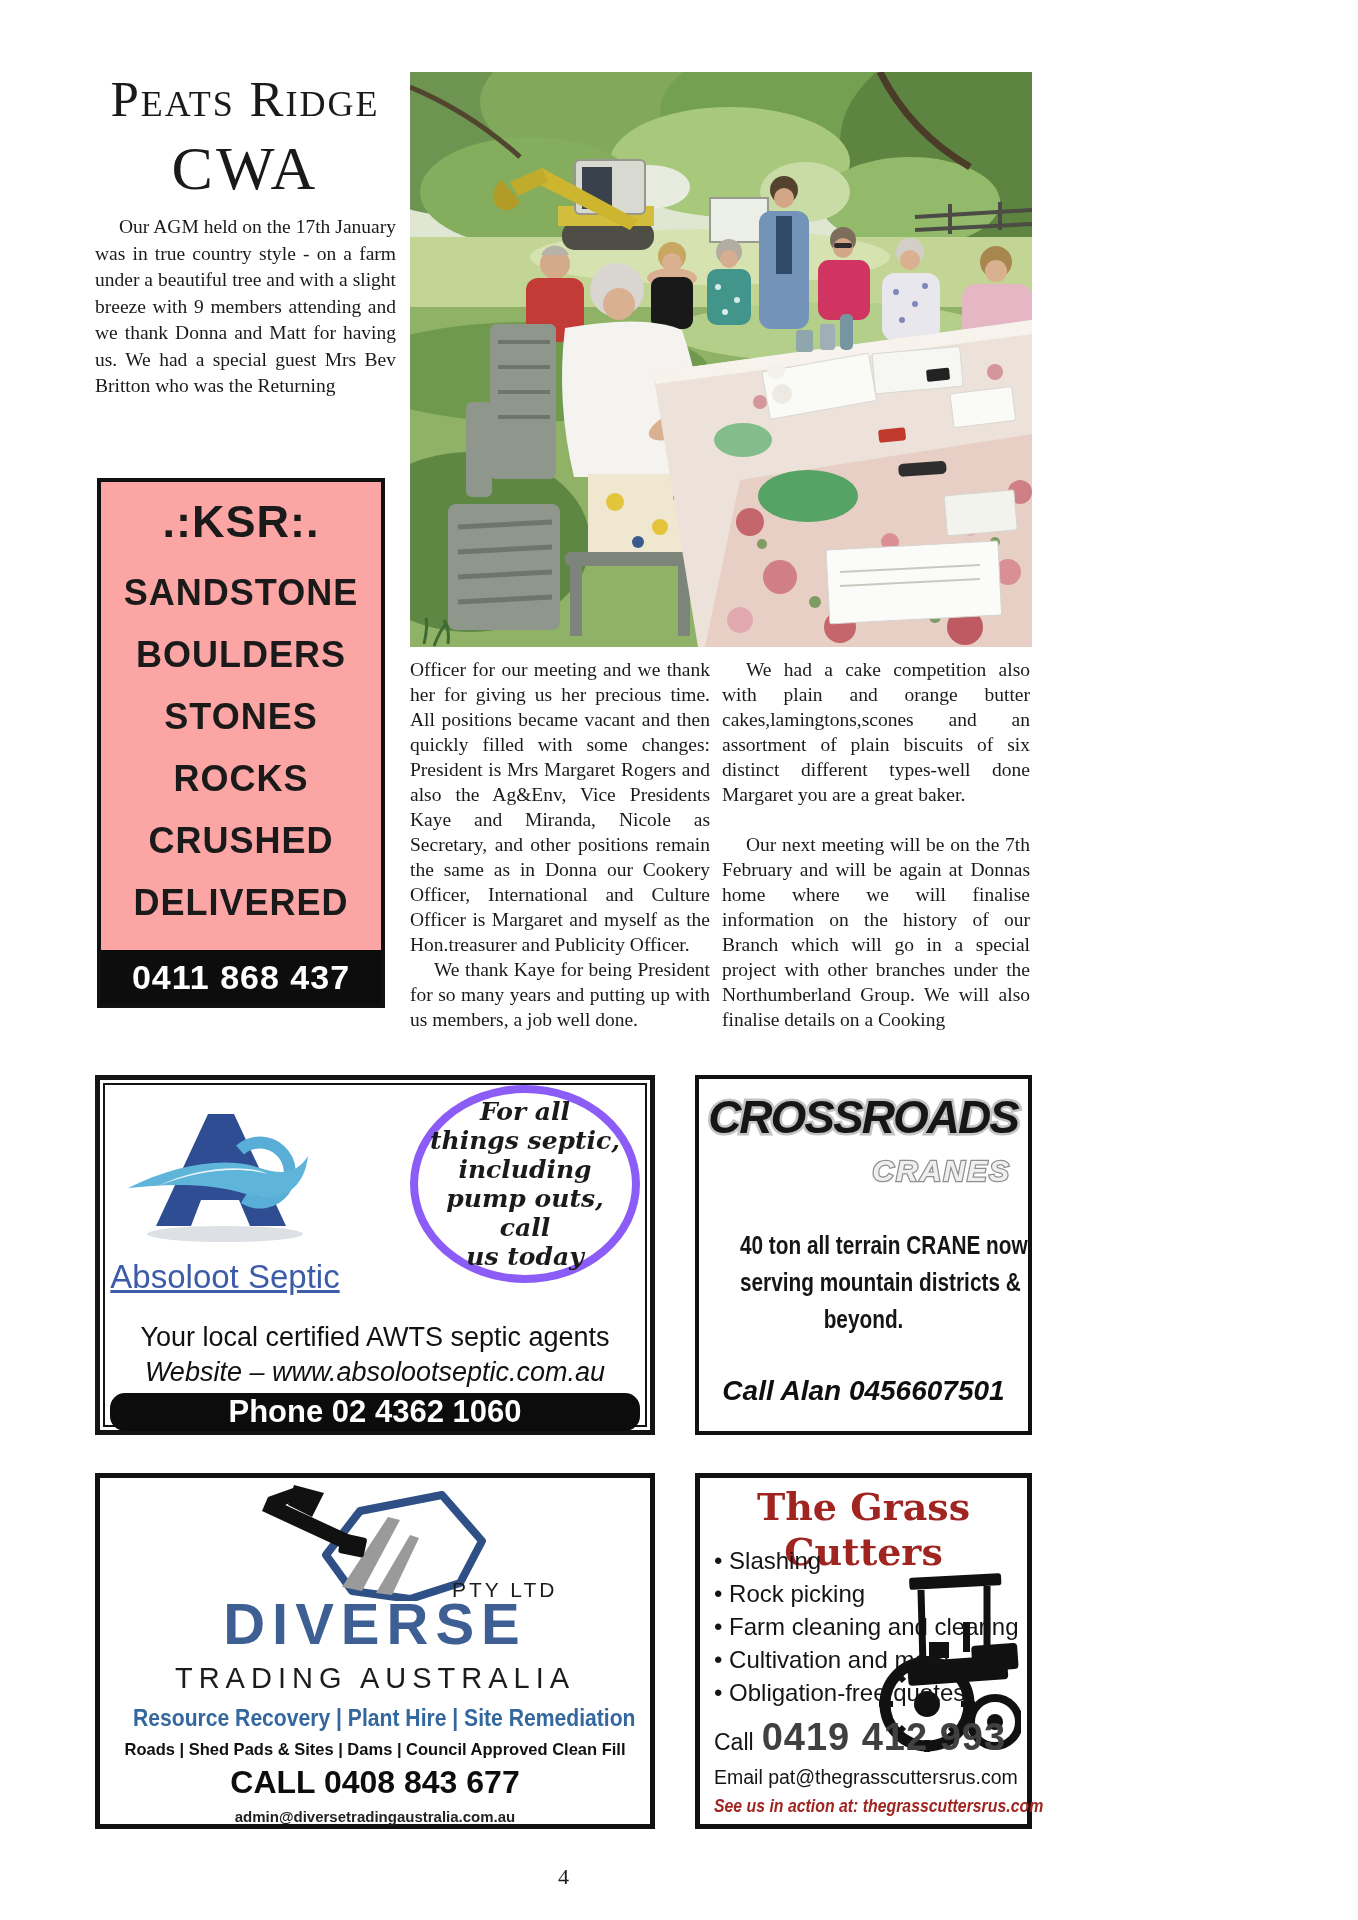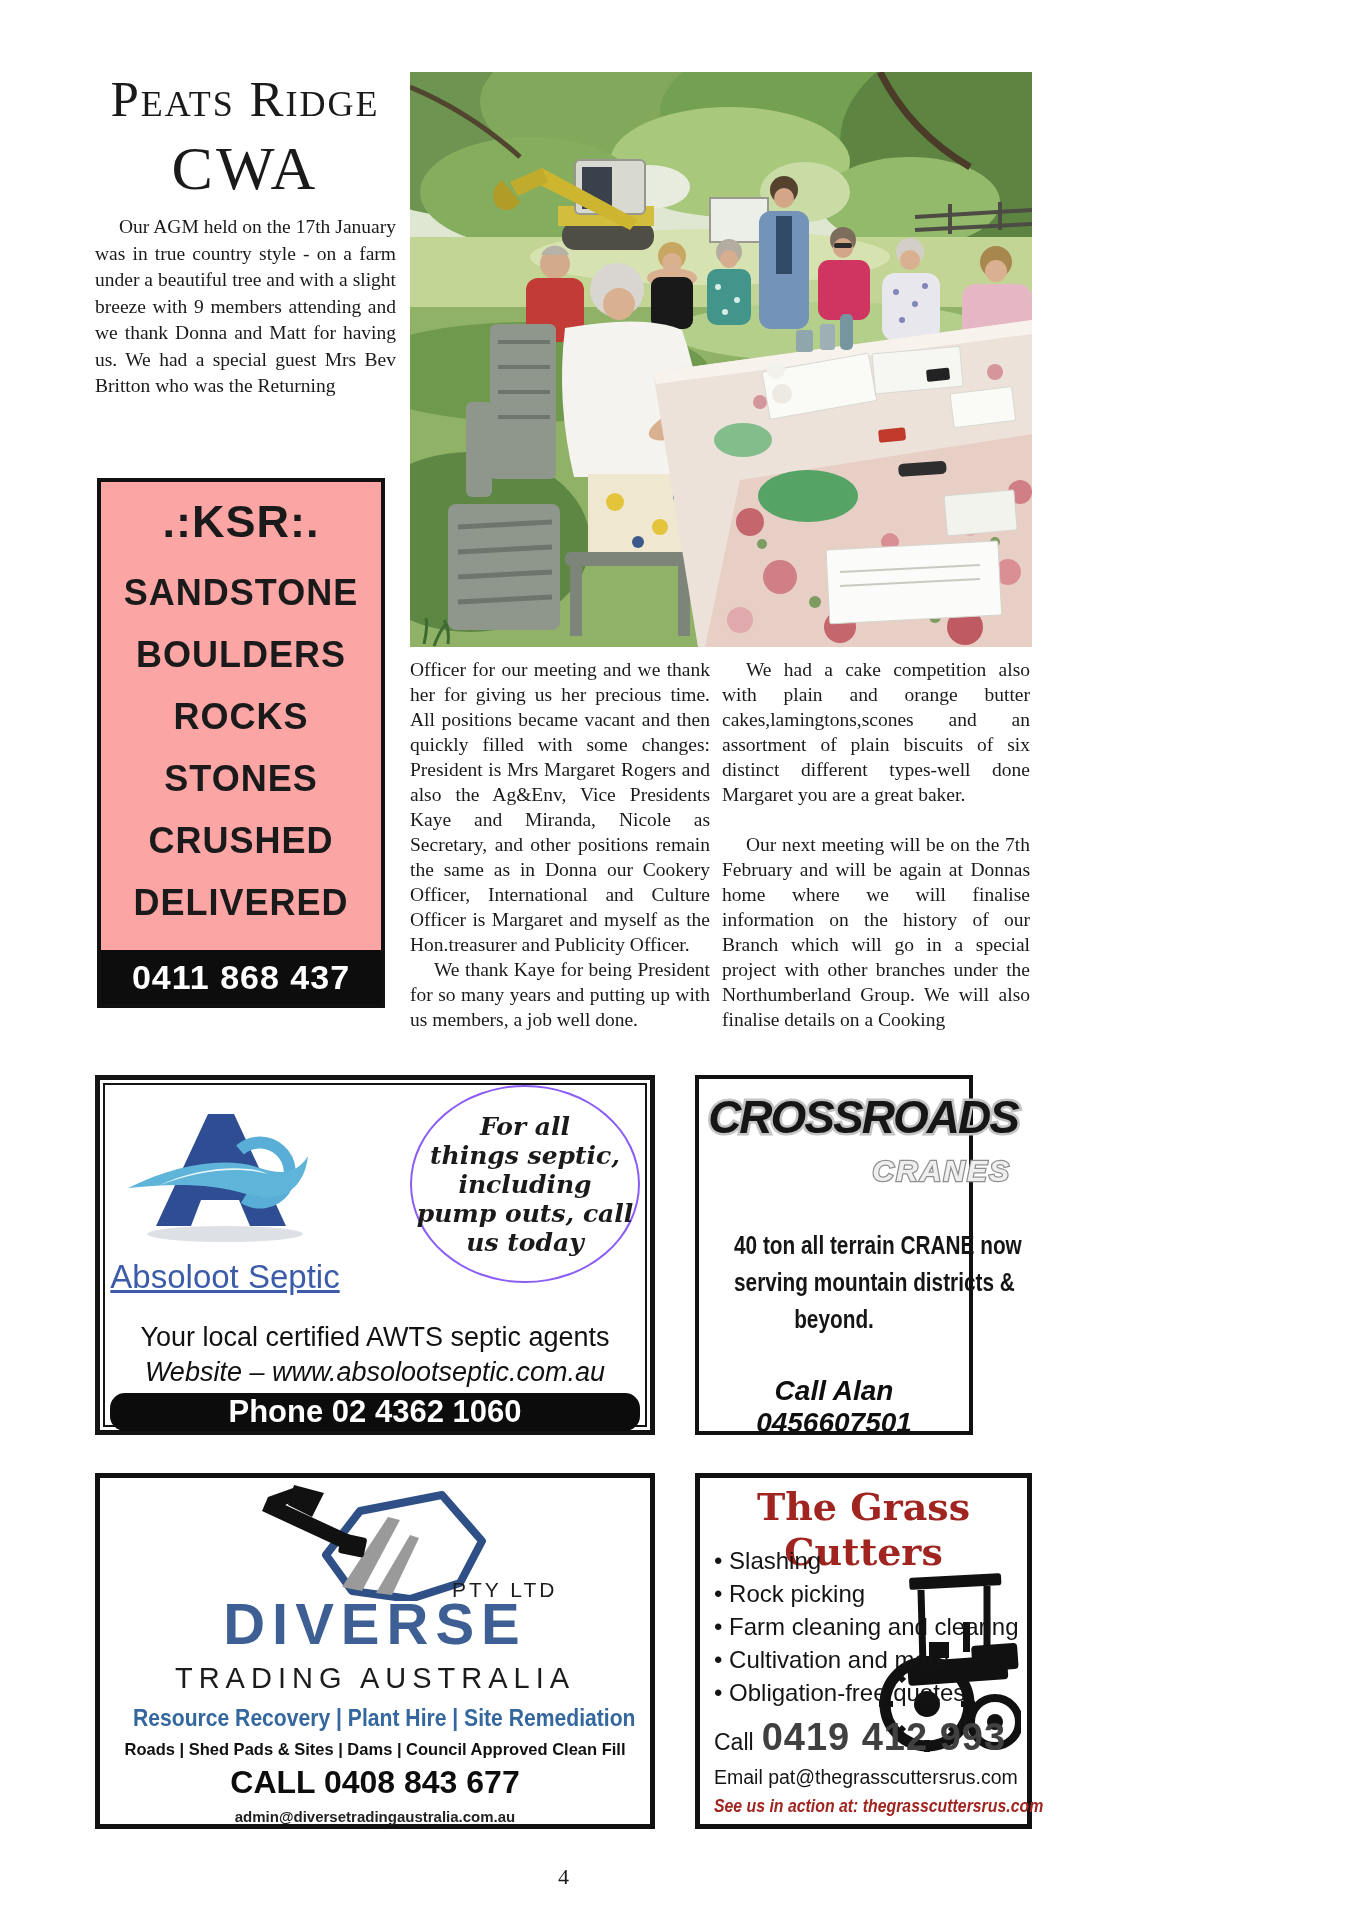--- a/index.html
+++ b/index.html
@@ -42,34 +42,34 @@
   .absoloot{
     position:absolute;left:95px;top:1075px;width:560px;height:360px;box-sizing:border-box;
     border:5px solid #141414;box-shadow:inset 0 0 0 3px #fff,inset 0 0 0 5px #141414;
     background:#fff;font-family:"Liberation Sans",sans-serif;
   }
   .ab-logo{position:absolute;left:28px;top:14px;}
   .ab-brand{position:absolute;left:0;top:178px;width:250px;text-align:center;
     color:#3c5ba8;font-size:33px;text-decoration:underline;}
   .ab-bubble{
     position:absolute;right:10px;top:5px;width:230px;height:198px;box-sizing:border-box;
-    border:2px solid #8b5cf6;border-radius:50%;display:flex;align-items:center;justify-content:center;
+    border:8px solid #8b5cf6;border-radius:50%;display:flex;align-items:center;justify-content:center;
     text-align:center;
   }
   .ab-bubble-text{font-family:"DejaVu Serif",serif;font-style:italic;font-weight:bold;
     font-size:25px;line-height:29px;}
   .ab-tagline{position:absolute;left:0;right:0;top:242px;text-align:center;font-size:27px;color:#111;}
   .ab-website{position:absolute;left:0;right:0;top:277px;text-align:center;font-size:27px;font-style:italic;color:#111;}
   .ab-phone{
     position:absolute;left:10px;right:10px;top:313px;height:38px;background:#0c0c0c;border-radius:15px;
     color:#fff;font-weight:bold;font-size:31px;display:flex;align-items:center;justify-content:center;
   }
   
   .crossroads{
-    position:absolute;left:695px;top:1075px;width:278px;height:360px;box-sizing:border-box;
+    position:absolute;left:695px;top:1075px;width:337px;height:360px;box-sizing:border-box;
     border:4px solid #111;background:#fff;font-family:"Liberation Sans",sans-serif;
   }
   .cr-logo{position:absolute;left:0;top:6px;width:329px;height:118px;}
   .cr-body{
     position:absolute;left:10px;right:10px;top:148px;text-align:center;
     font-weight:bold;font-size:26px;line-height:37px;color:#151515;
     transform:scaleX(.8);transform-origin:50% 0;white-space:nowrap;
   }
   .cr-cta{
     position:absolute;left:0;right:0;top:296px;text-align:center;
@@ -300,22 +300,22 @@
   <div class="bodycol col2">
     <p class="p1">We had a cake competition also with plain and orange butter cakes,lamingtons,scones and an assortment of plain biscuits of six distinct different types-well done Margaret you are a great baker.</p>
     <p class="p2">Our next meeting will be on the 7th February  and will be again at Donnas home where we will finalise information on the history of our Branch which will go in a special project with other branches under the Northumberland Group. We will also finalise details on a Cooking</p>
   </div>
 
   <div class="ksr">
     <div class="ksr-title">.:KSR:.</div>
     <div class="ksr-lines">
       <div>SANDSTONE</div>
       <div>BOULDERS</div>
+      <div>STONES</div>
       <div>ROCKS</div>
-      <div>STONES</div>
       <div>CRUSHED</div>
       <div>DELIVERED</div>
     </div>
     <div class="ksr-phone">0411 868 437</div>
   </div>
 
   <div class="absoloot">
     <svg class="ab-logo" width="195" height="160" viewBox="0 0 195 160" aria-hidden="true">
       <ellipse cx="97" cy="140" rx="78" ry="8" fill="#dde1e6"></ellipse>
       <polygon points="28,132 80,20 106,20 158,132 122,132 111,106 73,106 63,132" fill="#2e4d92"></polygon>

